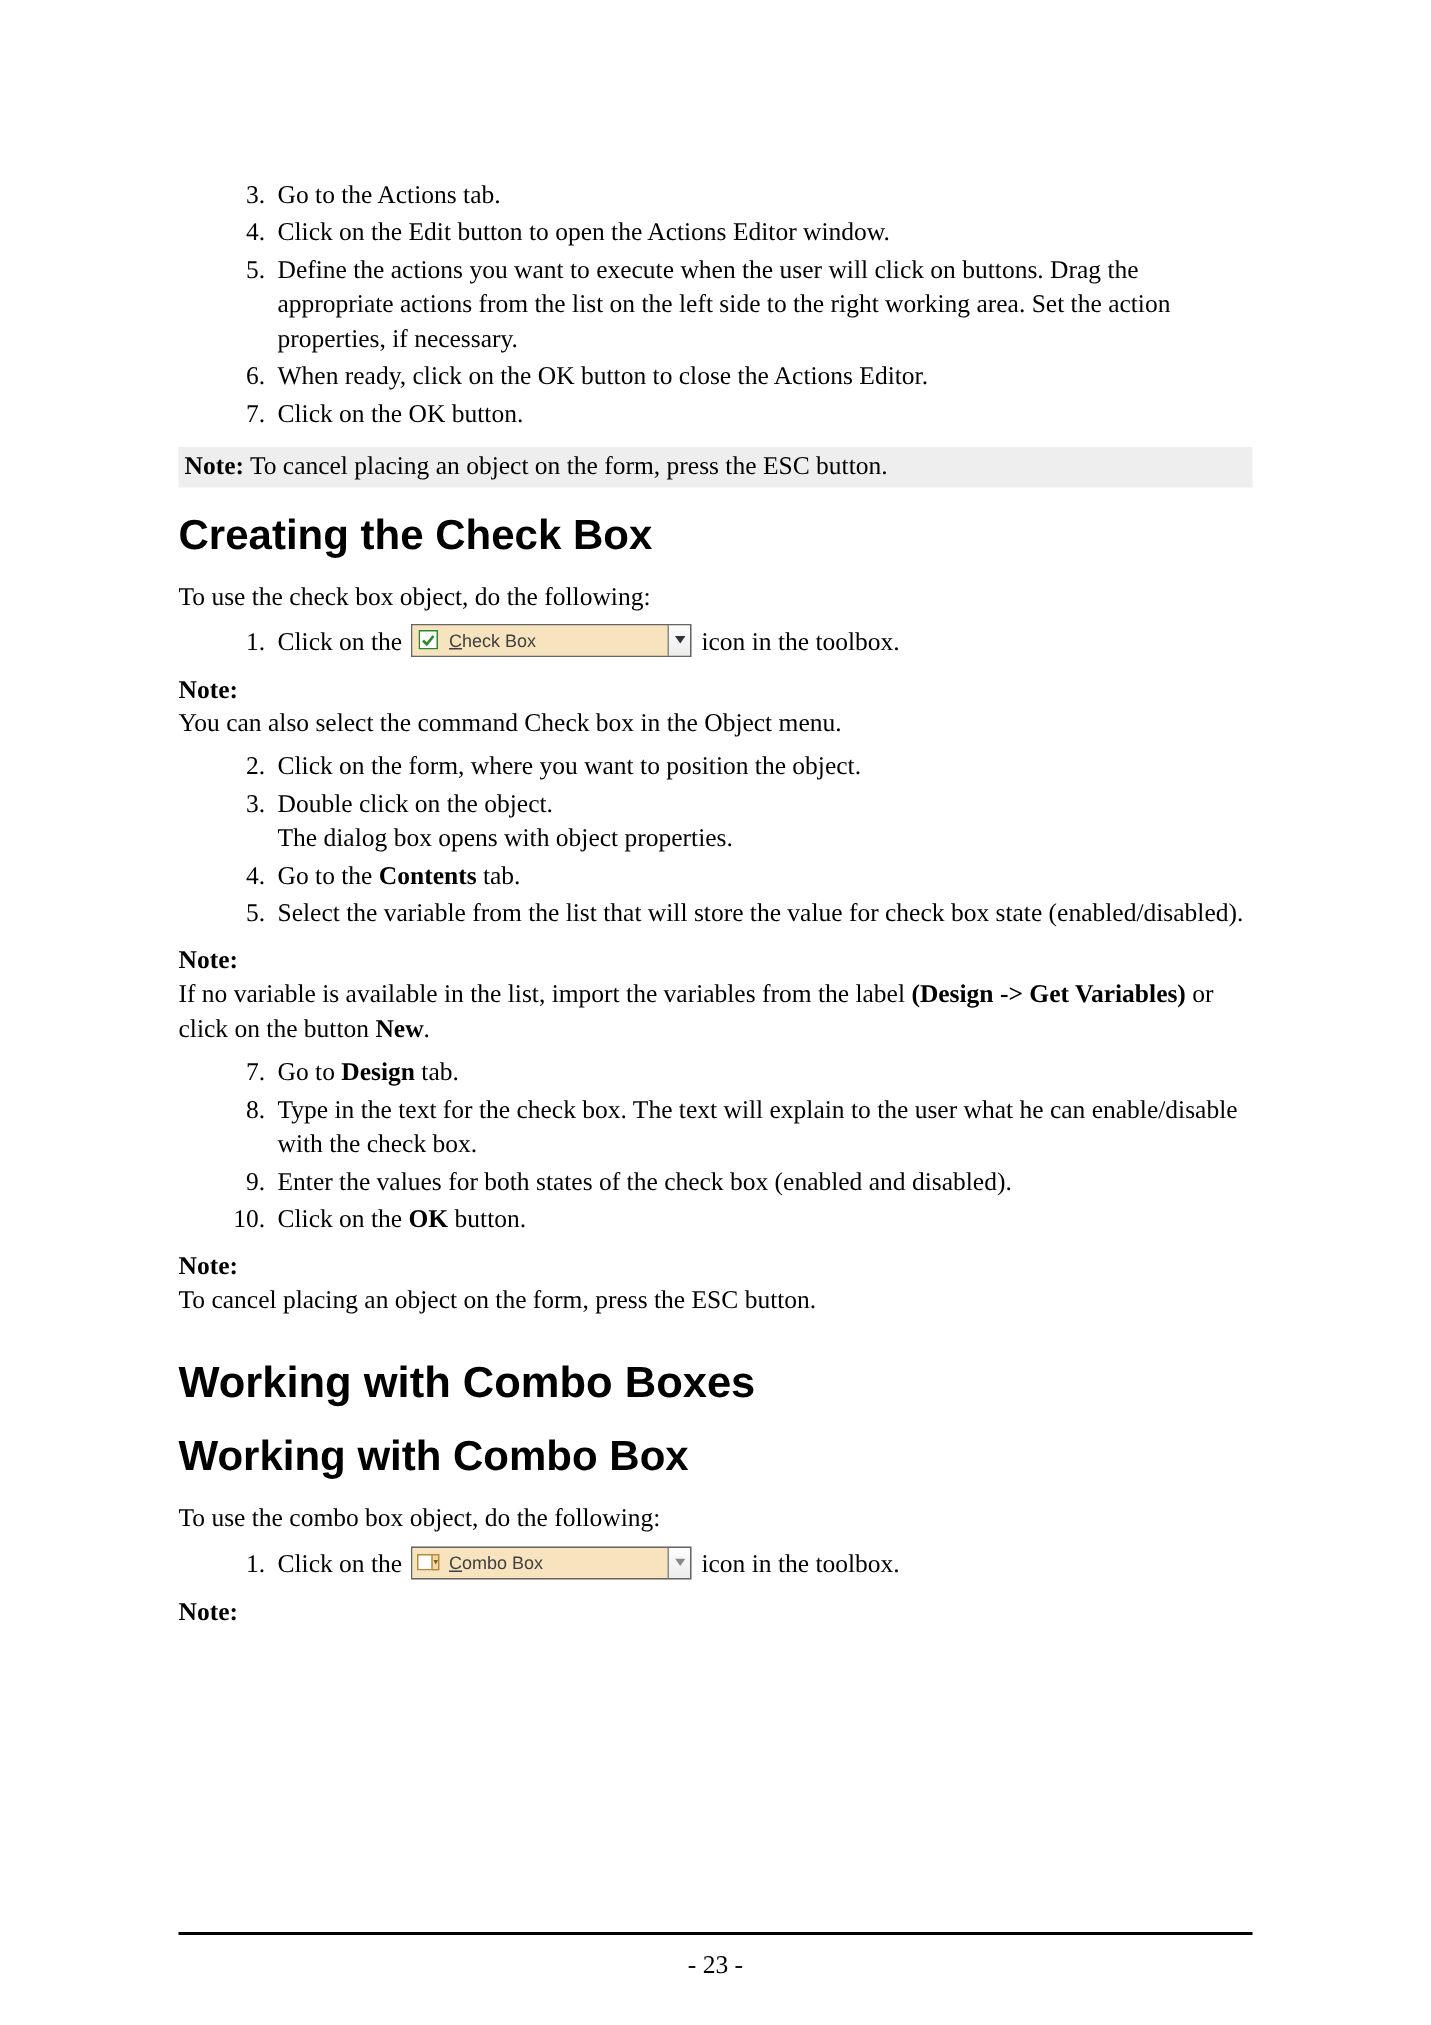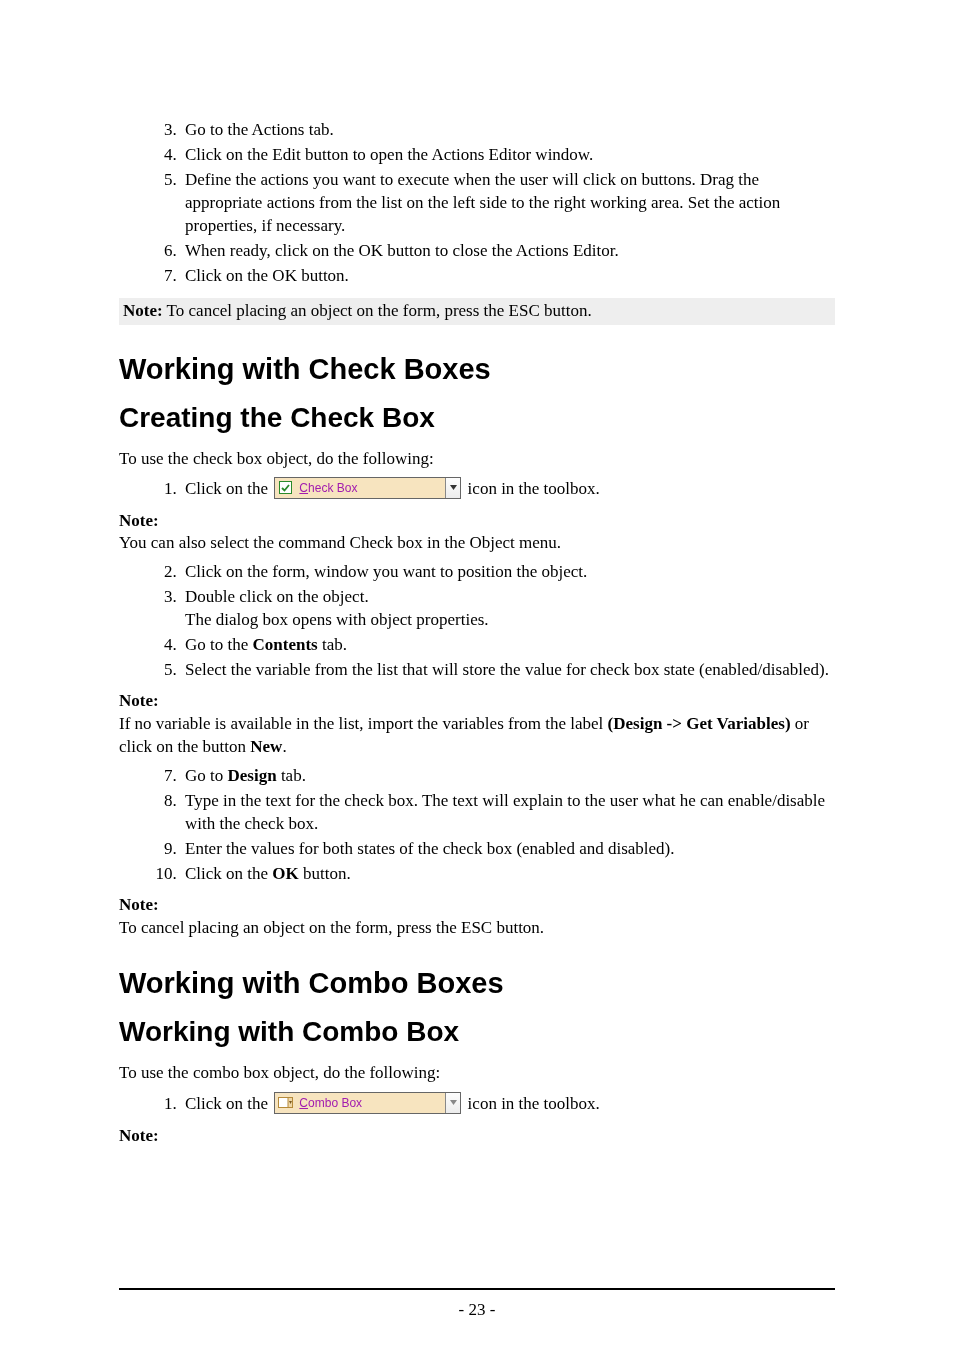--- a/index.html
+++ b/index.html
@@ -83,21 +83,21 @@
   .inline-icon-btn .label-cell {
     padding: 0 8px 12px 4px;
     font-family: "Segoe UI", Tahoma, sans-serif;
     font-size: 12px;
     line-height: 20px;
     height: 20px;
     background: #f7e4bf;
     min-width: 150px;
     box-sizing: border-box;
     text-align: left;
-    color: #a21caf;
+    color: #404040;
   }
   .inline-icon-btn .label-cell .underline {
     text-decoration: underline;
   }
   .inline-icon-btn .drop-cell {
     width: 14px;
     height: 20px;
     border-left: 1px solid #888;
     display: flex;
     align-items: center;
@@ -138,21 +138,20 @@
     <li>Define the actions you want to execute when the user will click on buttons. Drag the appropriate actions from the list on the left side to the right working area. Set the action properties, if necessary.</li>
     <li>When ready, click on the OK button to close the Actions Editor.</li>
     <li>Click on the OK button.</li>
   </ol>
 
   <div class="note-bar">
     <span style="font-weight:bold">Note:</span>
     <span>To cancel placing an object on the form, press the ESC button.</span>
   </div>
 
-  <h1>Working with Check Boxes</h1>
   <h2>Creating the Check Box</h2>
 
   <p style="margin:14px 0 8px 0;">To use the check  box object, do the following:</p>
 
   <ol start="1">
     <li class="li-with-icon">
       <span>Click on the </span><span class="inline-icon-btn">
         <span class="icon-cell">
           <svg width="13" height="13" viewBox="0 0 13 13">
             <rect x="0.5" y="0.5" width="12" height="12" fill="#fff" stroke="#2a8a2a" stroke-width="1"></rect>
@@ -168,21 +167,21 @@
       </span><span> icon in the toolbox.</span>
     </li>
   </ol>
 
   <div class="note-block">
     <span class="note-label">Note:</span><br>
     <span>You can also select the command Check box in the Object menu.</span>
   </div>
 
   <ol start="2">
-    <li>Click on the form, window you want to position the object.</li>
+    <li>Click on the form, where you want to position the object.</li>
     <li>
       <span>Double click on the object.</span>
       <div class="li-sub">The dialog box opens with object properties.</div>
     </li>
     <li>
       <span>Go to the </span><span style="font-weight:bold">Contents</span><span> tab.</span>
     </li>
     <li>Select the variable from the list that will store the value for check box state (enabled/disabled).</li>
   </ol>
 

